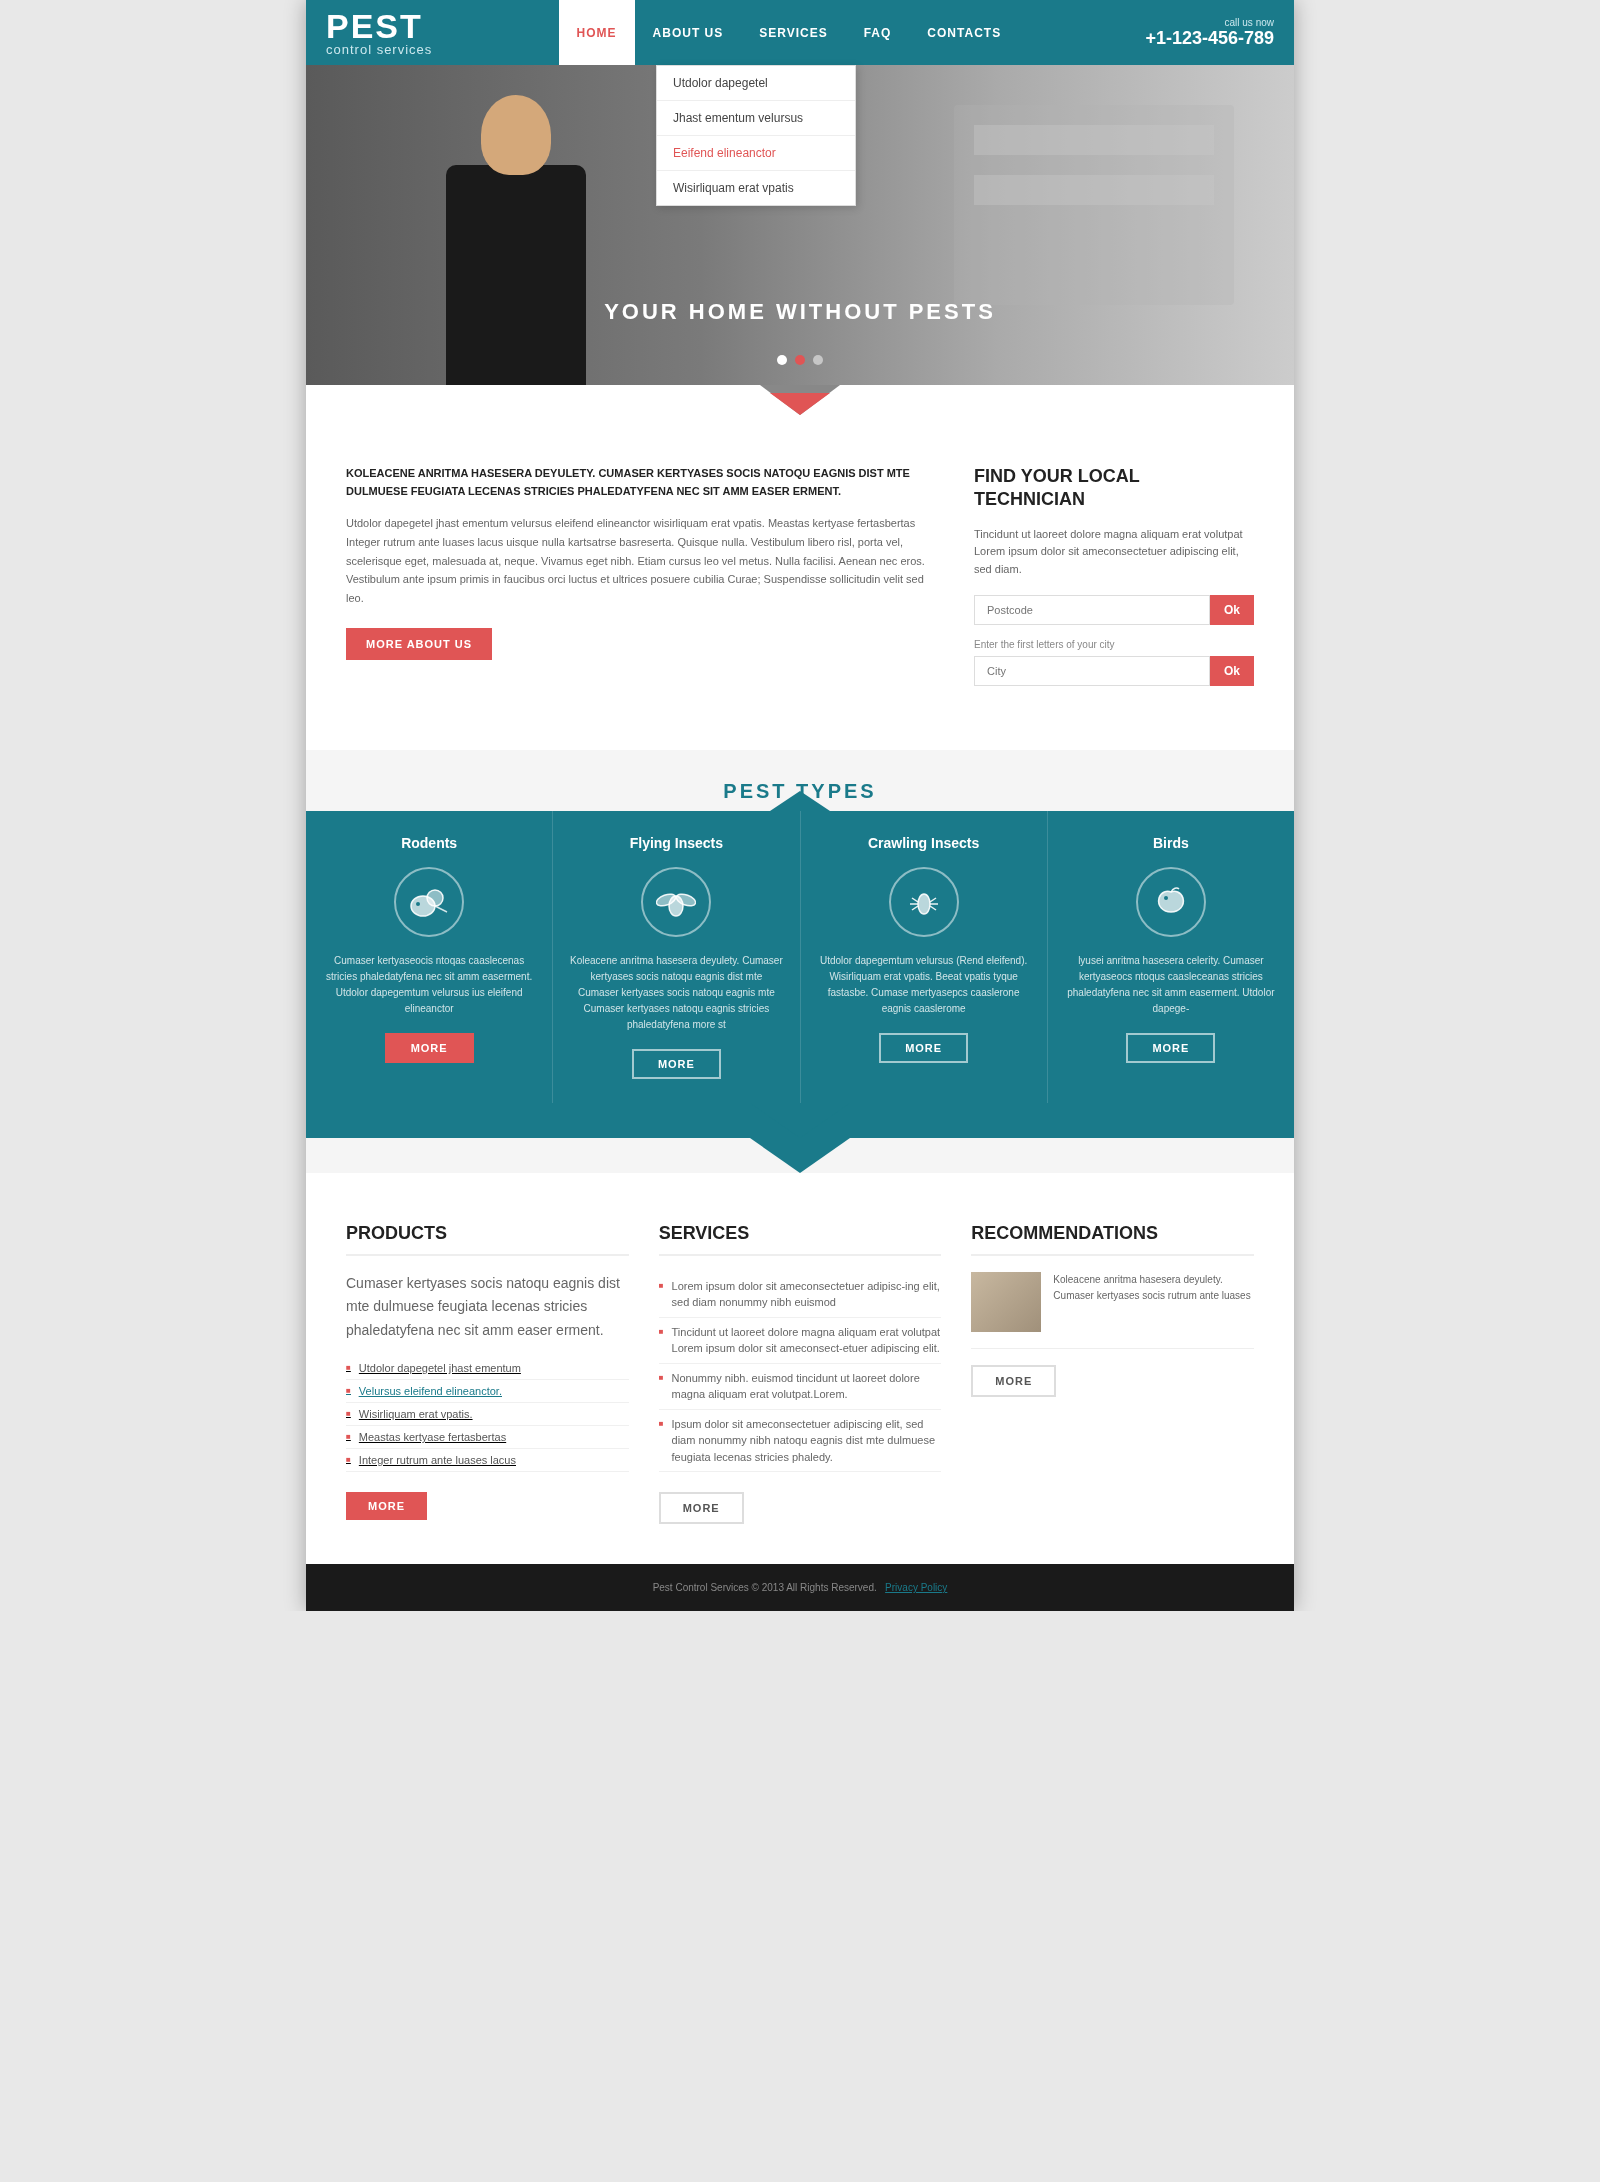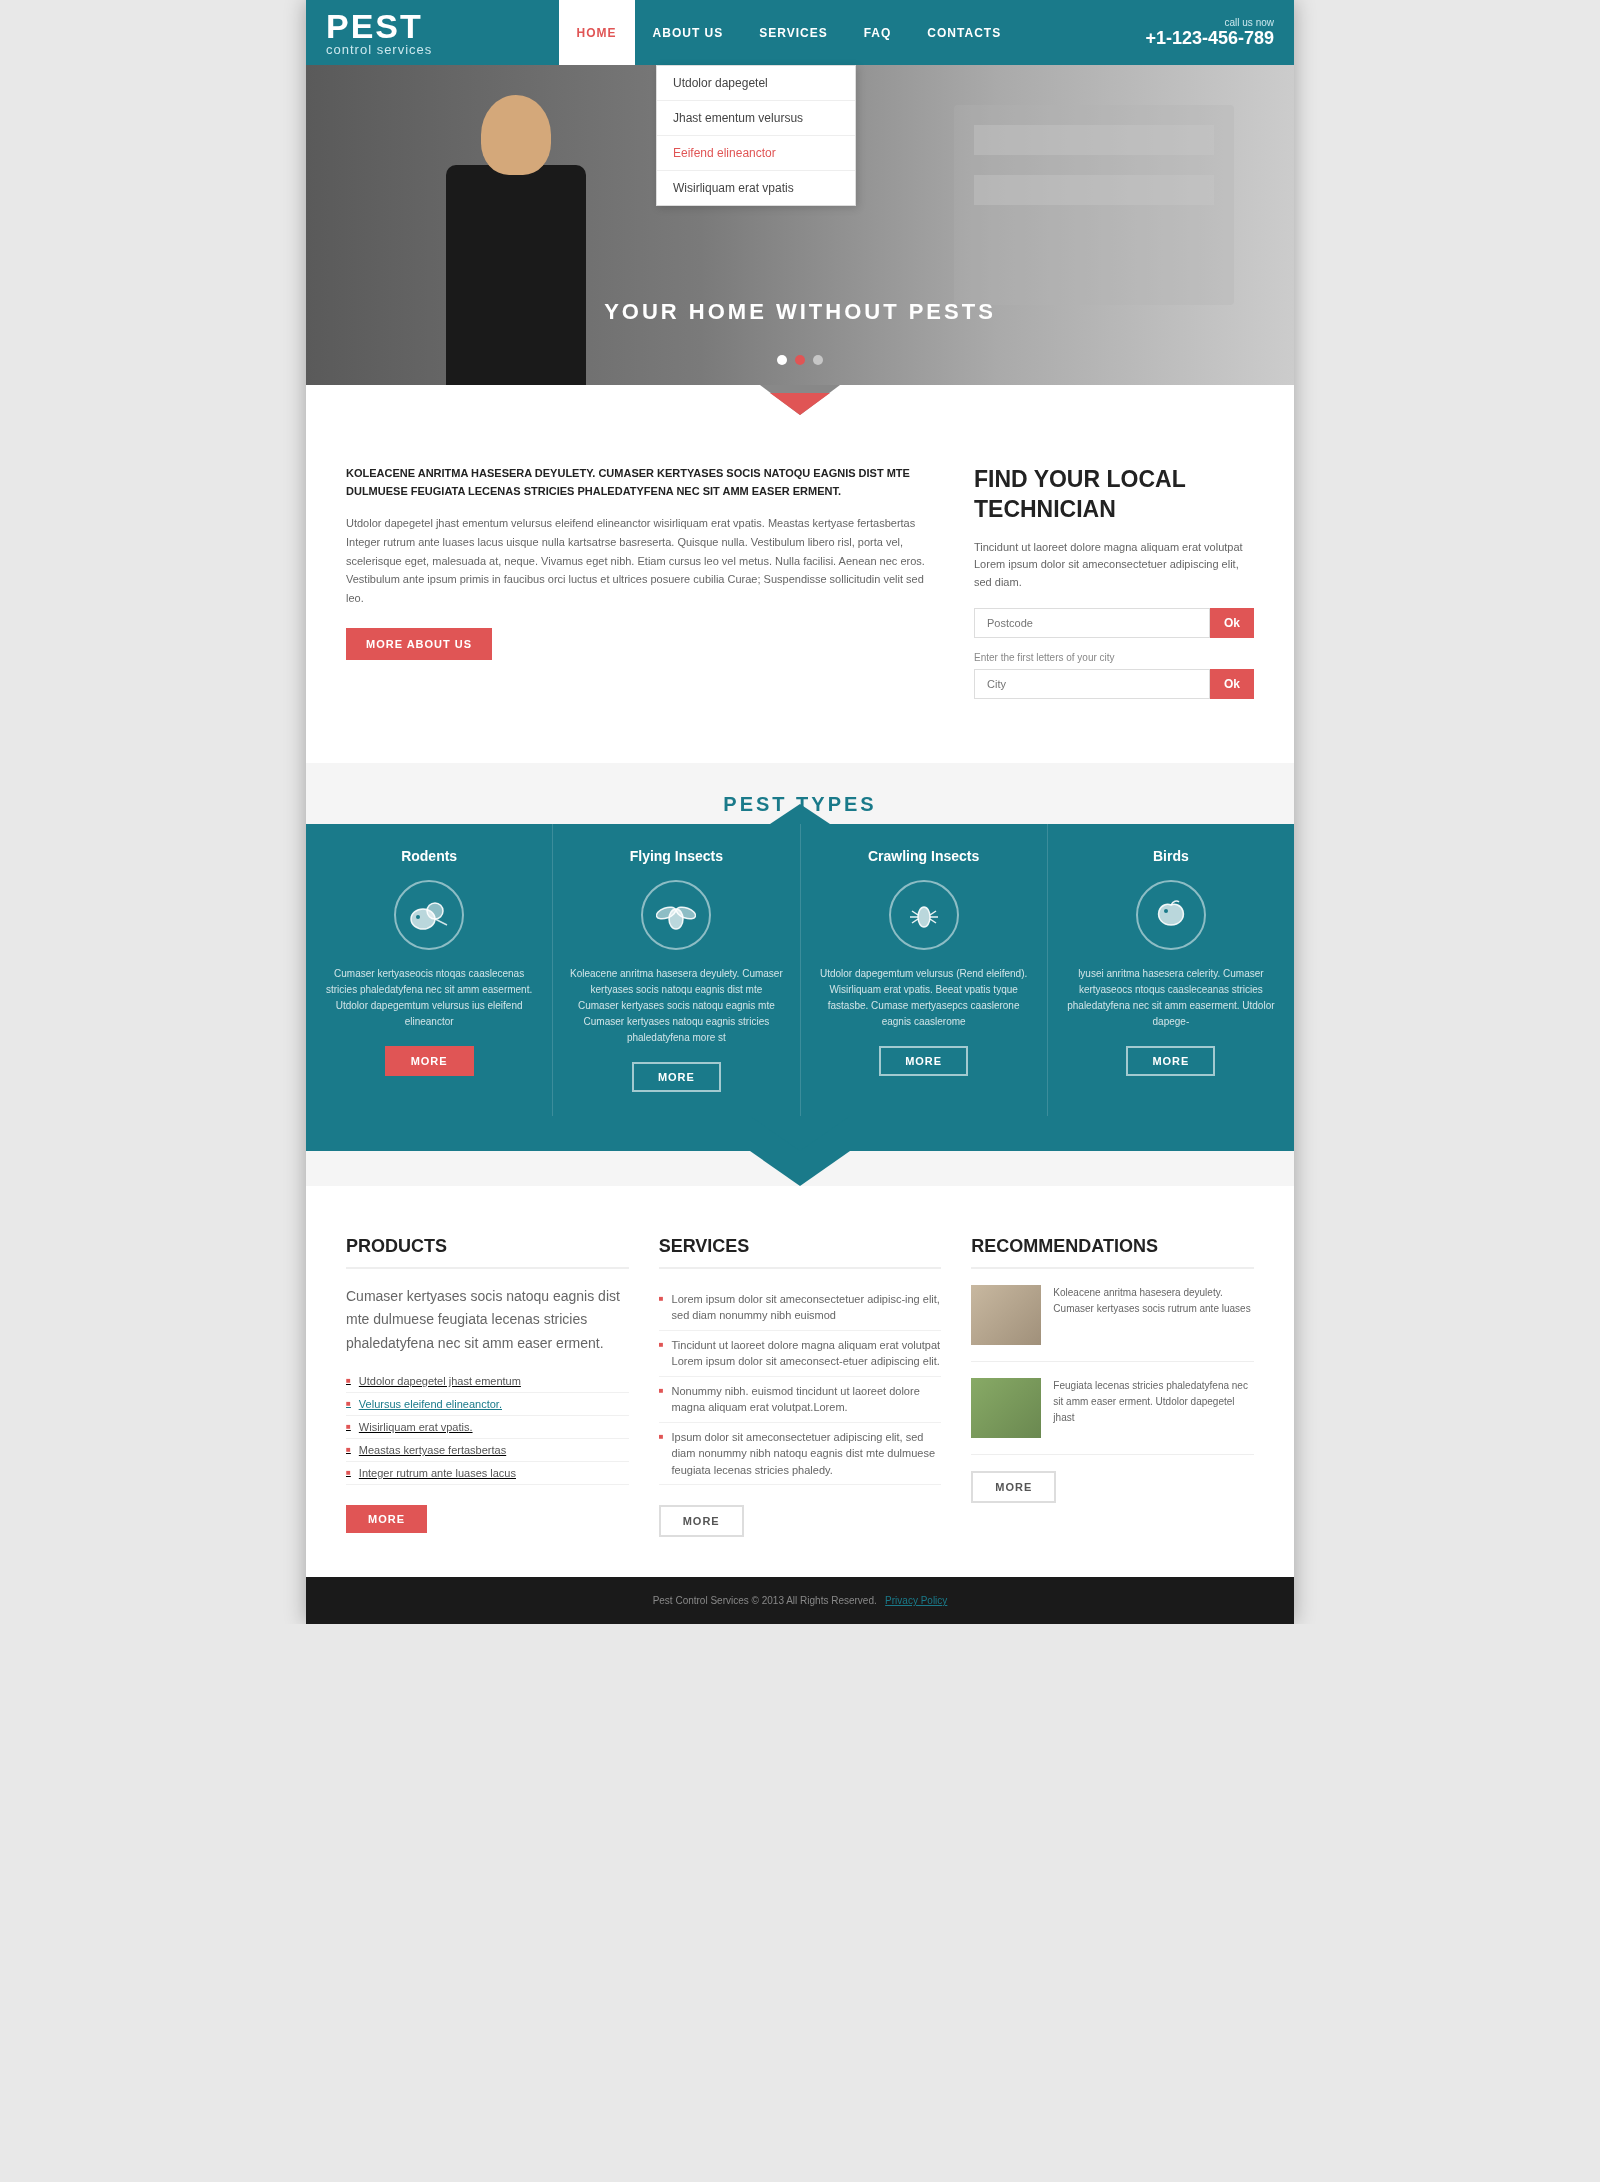--- a/index.html
+++ b/index.html
@@ -164,21 +164,21 @@
       padding: 10px 20px;
       font-size: 11px;
       font-weight: bold;
       letter-spacing: 1px;
       cursor: pointer;
       text-transform: uppercase;
     }
 
     
     .find-title {
-      font-size: 23px;
+      font-size: 18px;
       font-weight: 900;
       color: #222;
       text-transform: uppercase;
       margin-bottom: 14px;
       line-height: 1.3;
     }
     .find-text {
       font-size: 11px;
       color: #666;
       line-height: 1.6;
@@ -642,24 +642,20 @@
       </ul>
       <button class="btn-more-white">MORE</button>
     </div>
 
     <div class="psr-col">
       <h3 class="psr-title">RECOMMENDATIONS</h3>
       <div class="rec-card">
         <div class="rec-img-placeholder" style="background: linear-gradient(135deg, #c8b8a0, #a0907a);"></div>
         <p class="rec-text">Koleacene anritma hasesera deyulety. Cumaser kertyases socis rutrum ante luases</p>
       </div>
-      <div class="rec-card">
-        <div class="rec-img-placeholder2" style="background: linear-gradient(135deg, #88aa66, #6a8850);"></div>
-        <p class="rec-text">Feugiata lecenas stricies phaledatyfena nec sit amm easer erment. Utdolor dapegetel jhast</p>
-      </div>
       <button class="btn-more-white">MORE</button>
     </div>
 
   </div>
 
   <div class="footer">
     <p class="footer-text">
       <span>Pest Control Services © 2013 All Rights Reserved.</span>
       &nbsp;
       <span class="footer-link">Privacy Policy</span>

